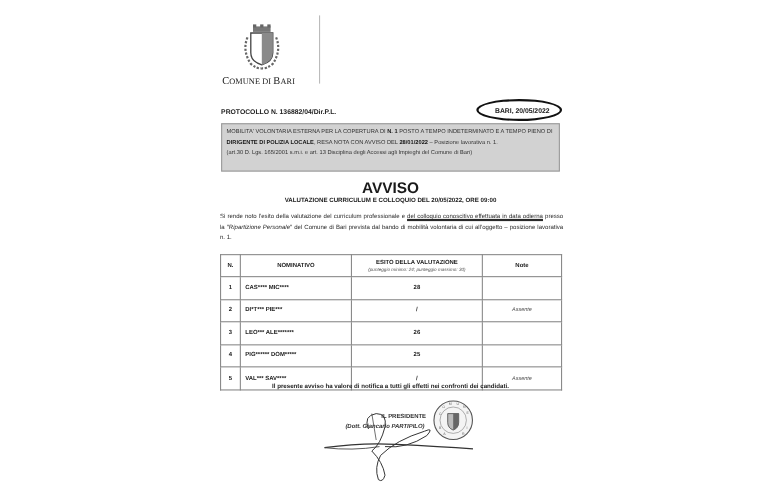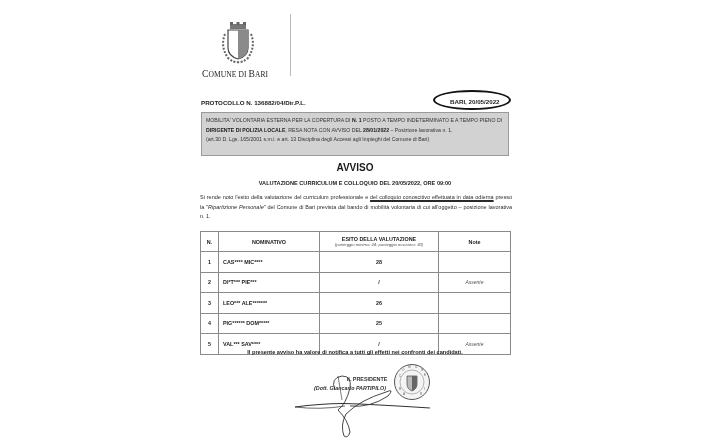--- a/index.html
+++ b/index.html
@@ -14,21 +14,21 @@
   .org-name .sc { font-size:7.5px; }
   .vdivider { left:290px; top:14px; width:1px; height:62px; background:#bbb; }
 
   .protocollo { left:201px; top:99px; font-size:6.2px; font-weight:bold; color:#222; white-space:nowrap; }
   .date { left:450px; top:98px; font-size:6.2px; font-weight:bold; color:#222; white-space:nowrap; }
   .date-ellipse { left:433px; top:90px; width:78px; height:20px; border:2.5px solid #111; border-radius:50%; box-sizing:border-box; }
 
   .subject-box { left:201px; top:112px; width:308px; height:44px; background:#d2d2d2; border:1px solid #9a9a9a; box-sizing:border-box; padding:3px 4px; font-size:5.2px; line-height:9.6px; color:#333; }
   .subject-box b { color:#1a1a1a; }
 
-  .title { left:0; width:710px; top:162px; text-align:center; font-size:10px; font-weight:bold; color:#1a1a1a; }
+  .title { left:0; width:710px; top:162px; text-align:center; font-size:14px; font-weight:bold; color:#1a1a1a; }
   .subtitle { left:0; width:710px; top:180px; text-align:center; font-size:5.6px; font-weight:bold; color:#222; }
   .intro { left:200px; top:193px; width:312px; font-size:5.5px; line-height:9.6px; color:#2a2a2a; text-align:justify; }
   .intro .ul { text-decoration:underline; text-decoration-thickness:2px; }
   .intro i { font-style:italic; }
 
   table.results { position:absolute; left:200px; top:231px; width:311px; border-collapse:collapse; font-size:5.4px; color:#222; }
   table.results th, table.results td { border:1px solid #8a8a8a; text-align:center; padding:0; }
   table.results th { height:19px; font-weight:bold; }
   table.results td { height:19.5px; }
   table.results th .small { display:block; font-weight:normal; font-style:italic; font-size:4.2px; color:#555; }

